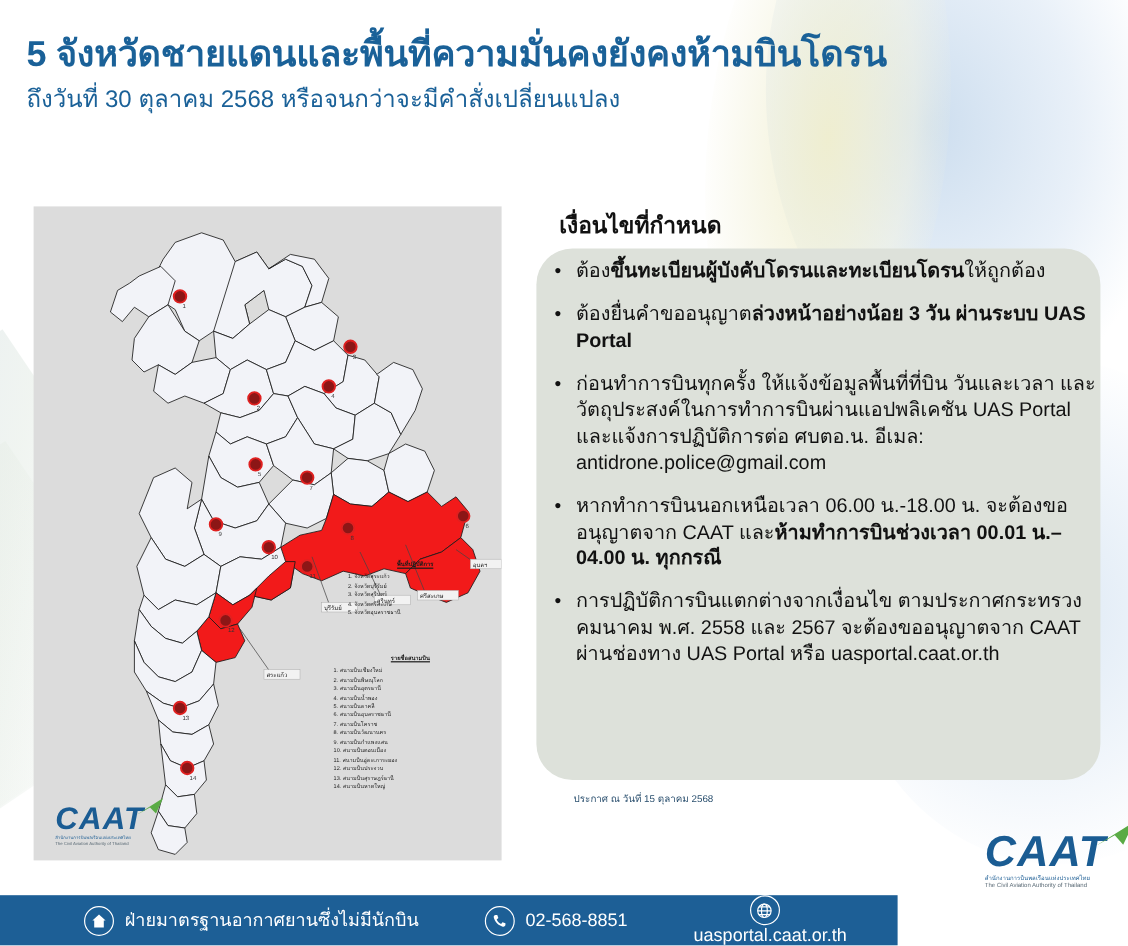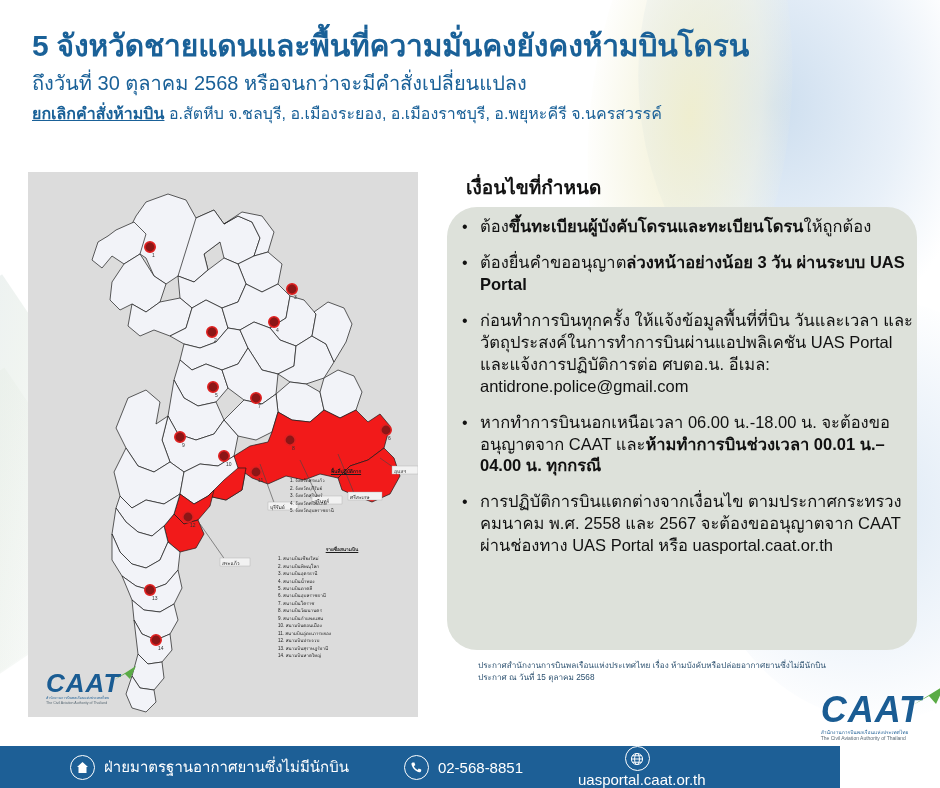--- a/index.html
+++ b/index.html
@@ -36,21 +36,21 @@
     background: linear-gradient(135deg, rgba(216,224,240,0.9) 0%, rgba(228,236,229,0.55) 55%, rgba(255,255,255,0) 85%);
     transform: rotate(-34deg);
   }
   .deco-left-band2 {
     top: 430px; left: -200px; width: 300px; height: 250px;
     background: linear-gradient(135deg, rgba(224,232,222,0.8) 0%, rgba(255,255,255,0) 80%);
     transform: rotate(-34deg);
   }
 
   
-  .header { position: absolute; left: 32px; top: 28px; right: 20px; z-index: 5; }
+  .header { position: absolute; left: 22px; top: 28px; right: 20px; z-index: 5; }
   .h-title {
     font-size: 30px; font-weight: bold; color: #1a6198;
     letter-spacing: -0.2px; line-height: 1.18; white-space: nowrap;
   }
   .h-sub {
     margin-top: 7px; font-size: 20px; color: #1a6198; line-height: 1.3; white-space: nowrap;
   }
   .h-sub b { font-weight: normal; }
   .h-third {
     margin-top: 8px; font-size: 16px; color: #1a6198; line-height: 1.3; white-space: nowrap;
@@ -102,21 +102,21 @@
 
   
   .footnote {
     position: absolute; left: 478px; top: 660px; width: 430px; z-index: 6;
     font-size: 8.2px; color: #2a4f6e; line-height: 1.45;
   }
   .brand-bottom { position: absolute; right: 18px; top: 692px; z-index: 6; }
 
   
   .footer {
-    position: absolute; left: 0; bottom: 0; width: 840px; height: 42px;
+    position: absolute; left: 0; bottom: 0; width: 748px; height: 42px;
     background: #1d5f96; display: flex; align-items: center; z-index: 10;
   }
   .f-item { display: flex; align-items: center; color: #ffffff; }
   .f-ico {
     width: 25px; height: 25px; border: 1.6px solid #ffffff; border-radius: 50%;
     display: flex; align-items: center; justify-content: center; margin-right: 9px;
     flex: 0 0 25px;
   }
   .f-txt { font-size: 15px; white-space: nowrap; }
 </style>
@@ -128,23 +128,20 @@
   <div class="deco deco-blue-right"></div>
   <div class="deco deco-yellow"></div>
   <div class="deco deco-blue-right2"></div>
   <div class="deco deco-left-band"></div>
   <div class="deco deco-left-band2"></div>
 
   <div class="header">
     <div class="h-title">5 จังหวัดชายแดนและพื้นที่ความมั่นคงยังคงห้ามบินโดรน</div>
     <div class="h-sub">
       <b>ถึงวันที่ 30 ตุลาคม 2568</b><span> หรือจนกว่าจะมีคำสั่งเปลี่ยนแปลง</span>
-    </div>
-    <div class="h-third">
-      <span class="u">ยกเลิกคำสั่งห้ามบิน</span><span> อ.สัตหีบ จ.ชลบุรี, อ.เมืองระยอง, อ.เมืองราชบุรี, อ.พยุหะคีรี จ.นครสวรรค์</span>
     </div>
   </div>
 
   <div class="map-panel">
     <svg class="map-svg" width="390" height="545" viewBox="0 0 390 545">
       <g stroke="#1a1a1a" stroke-width="0.7" fill="#f2f3f8">
 
         <path d="M118 30 L140 22 L158 28 L168 46 L186 38 L196 52 L192 70 L176 82 L180 98 L166 110 L150 104 L138 112 L126 104 L118 86 L106 78 L100 60 L108 44 Z"></path>
         <path d="M168 46 L186 38 L196 52 L210 44 L224 50 L232 66 L226 84 L210 92 L196 86 L192 70 L176 82 L180 98 L166 110 L150 104 Z" fill="#f2f3f8"></path>
         <path d="M88 58 L106 50 L118 62 L112 82 L96 92 L84 84 L74 96 L64 88 L70 70 L80 64 Z"></path>
@@ -302,21 +299,20 @@
         <span class="cond-bullet">•</span>
         <span class="cond-text"><span>หากทำการบินนอกเหนือเวลา 06.00 น.-18.00 น. จะต้องขออนุญาตจาก CAAT และ</span><b>ห้ามทำการบินช่วงเวลา 00.01 น.– 04.00 น. ทุกกรณี</b></span>
       </div>
       <div class="cond-item">
         <span class="cond-bullet">•</span>
         <span class="cond-text"><span>การปฏิบัติการบินแตกต่างจากเงื่อนไข ตามประกาศกระทรวงคมนาคม พ.ศ. 2558 และ 2567 จะต้องขออนุญาตจาก CAAT ผ่านช่องทาง UAS Portal หรือ uasportal.caat.or.th</span></span>
       </div>
     </div>
 
   <div class="footnote">
-    <div>ประกาศสำนักงานการบินพลเรือนแห่งประเทศไทย เรื่อง ห้ามบังคับหรือปล่อยอากาศยานซึ่งไม่มีนักบิน</div>
     <div>ประกาศ ณ วันที่ 15 ตุลาคม 2568</div>
   </div>
 
   <div class="brand-bottom">
     <div class="caat-wrap">
       <div class="caat-word" style="font-size:36px;">CAAT</div>
       <svg class="caat-swoosh" style="right:-24px; top:-7px;" width="34" height="23" viewBox="0 0 34 23">
         <path d="M1 20 L33 0 L24 19 L17 11 Z" fill="#5aab45"></path>
       </svg>
     </div>

